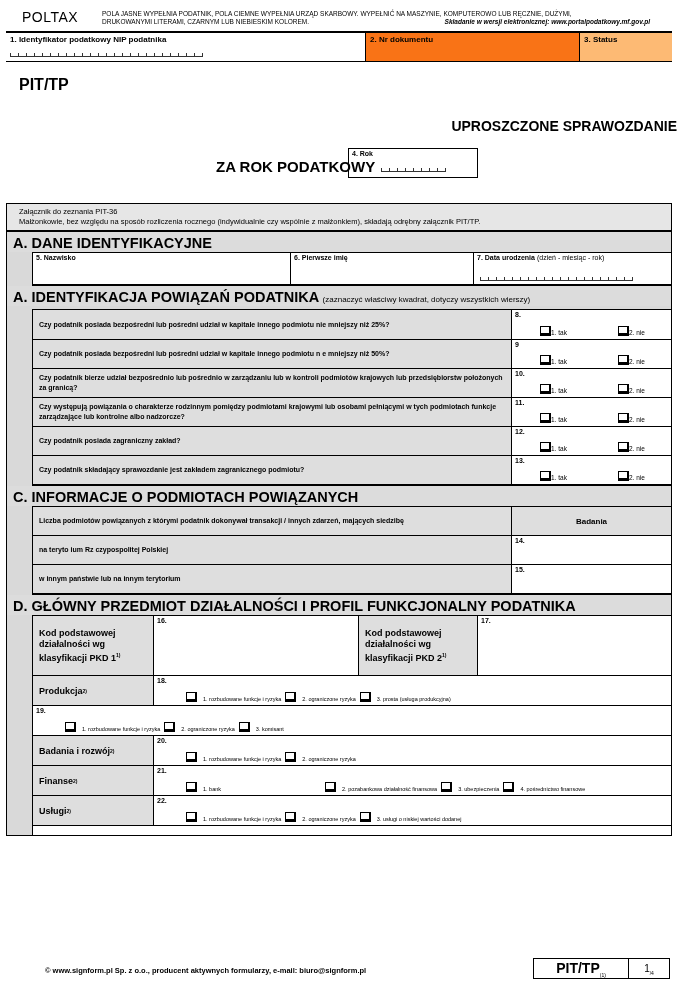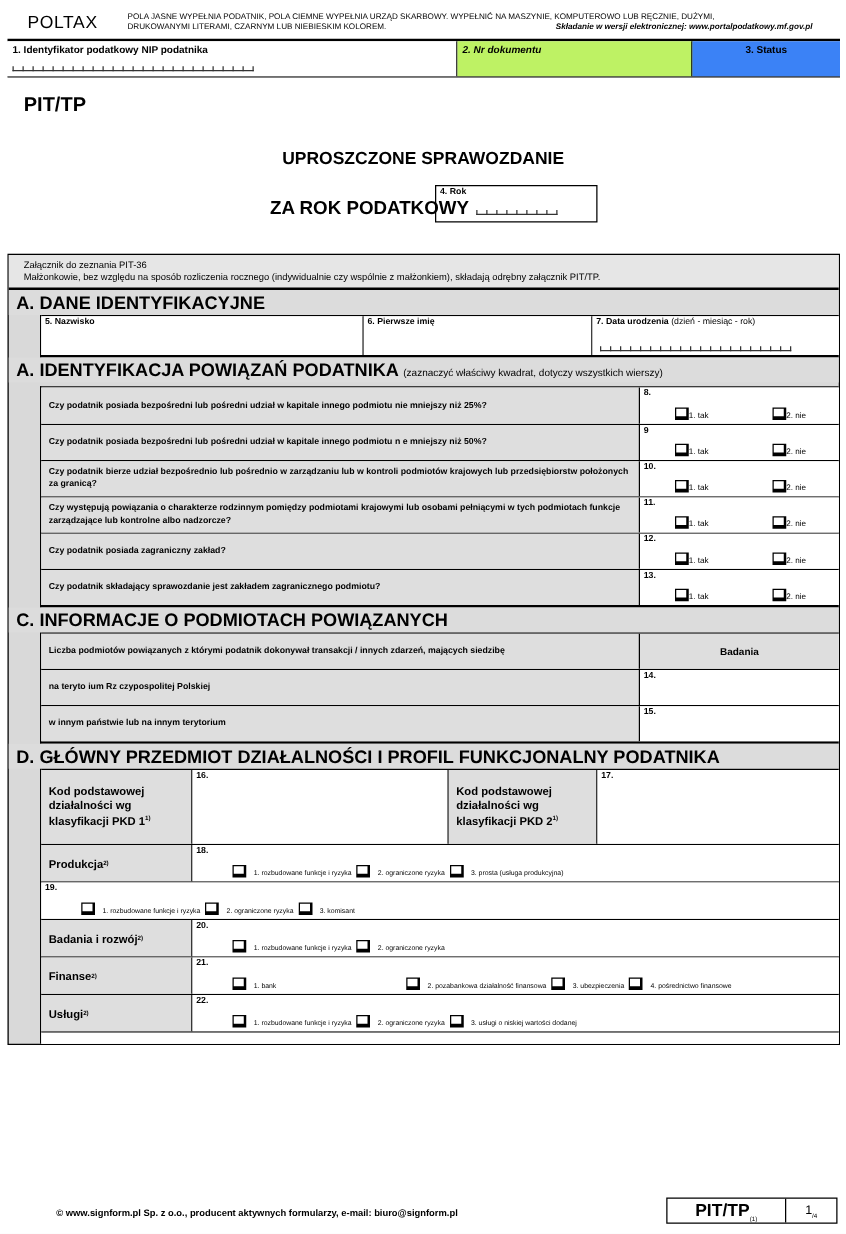--- a/index.html
+++ b/index.html
@@ -8,27 +8,27 @@
   .abs { position: absolute; }
 
   
   .poltax { left: 22px; top: 9px; font-size: 14px; letter-spacing: 0.5px; }
   .instr { left: 102px; top: 10px; font-size: 6.5px; line-height: 8px; width: 560px; }
   .instr .l2 { display: flex; justify-content: space-between; width: 548px; }
   .instr .el { font-style: italic; font-weight: bold; }
   .topbar { left: 6px; top: 31px; width: 666px; height: 31px; border-top: 2px solid #000; border-bottom: 1px solid #000; display: flex; }
   .topbar .cell { height: 100%; font-size: 8px; font-weight: bold; padding: 2px 4px; position: relative; }
   .topbar .c1 { width: 360px; border-right: 1px solid #000; background: #fff; }
-  .topbar .c2 { width: 188px; border-right: 1px solid #000; background: #bef264; font-style: italic; }
-  .topbar .c3 { flex: 1; background: #3b82f6; text-align: center; }
+  .topbar .c2 { width: 214px; border-right: 1px solid #000; background: #f97316; }
+  .topbar .c3 { flex: 1; background: #fdba74; }
   .ticks { position: absolute; height: 4px; border-left: 1px solid #333; border-bottom: 1px solid #333; }
   .ticks span { display: inline-block; width: 8px; height: 4px; border-right: 1px solid #333; vertical-align: top; }
 
   .pittp { left: 19px; top: 76px; font-size: 16px; font-weight: bold; }
-  .title { left: 0; width: 677px; text-align: center; top: 118px; font-size: 14px; font-weight: bold; }
+  .title { left: 0; width: 677px; text-align: right; top: 118px; font-size: 14px; font-weight: bold; }
   .zarok { left: 216px; top: 158px; font-size: 15px; font-weight: bold; }
   .rokbox { left: 348px; top: 148px; width: 130px; height: 30px; border: 1px solid #000; font-size: 7px; font-weight: bold; padding: 1px 3px; }
 
   
   .form { left: 6px; top: 203px; width: 666px; border: 1px solid #000; border-top: 1px solid #000; background: #d9d9d9; }
   .intro { font-size: 7.5px; padding: 3px 12px; line-height: 10px; border-bottom: 2px solid #000; background: #e6e6e6; }
   .sec-h { font-size: 14.5px; font-weight: bold; padding: 3px 6px 0 6px; height: 20px; background: #dcdcdc; }
   .sec-h .sub { font-size: 8px; font-weight: normal; }
   .rail { margin-left: 25px; background: #fff; border-left: 1px solid #000; }
   .row { display: flex; border-top: 1px solid #000; }

